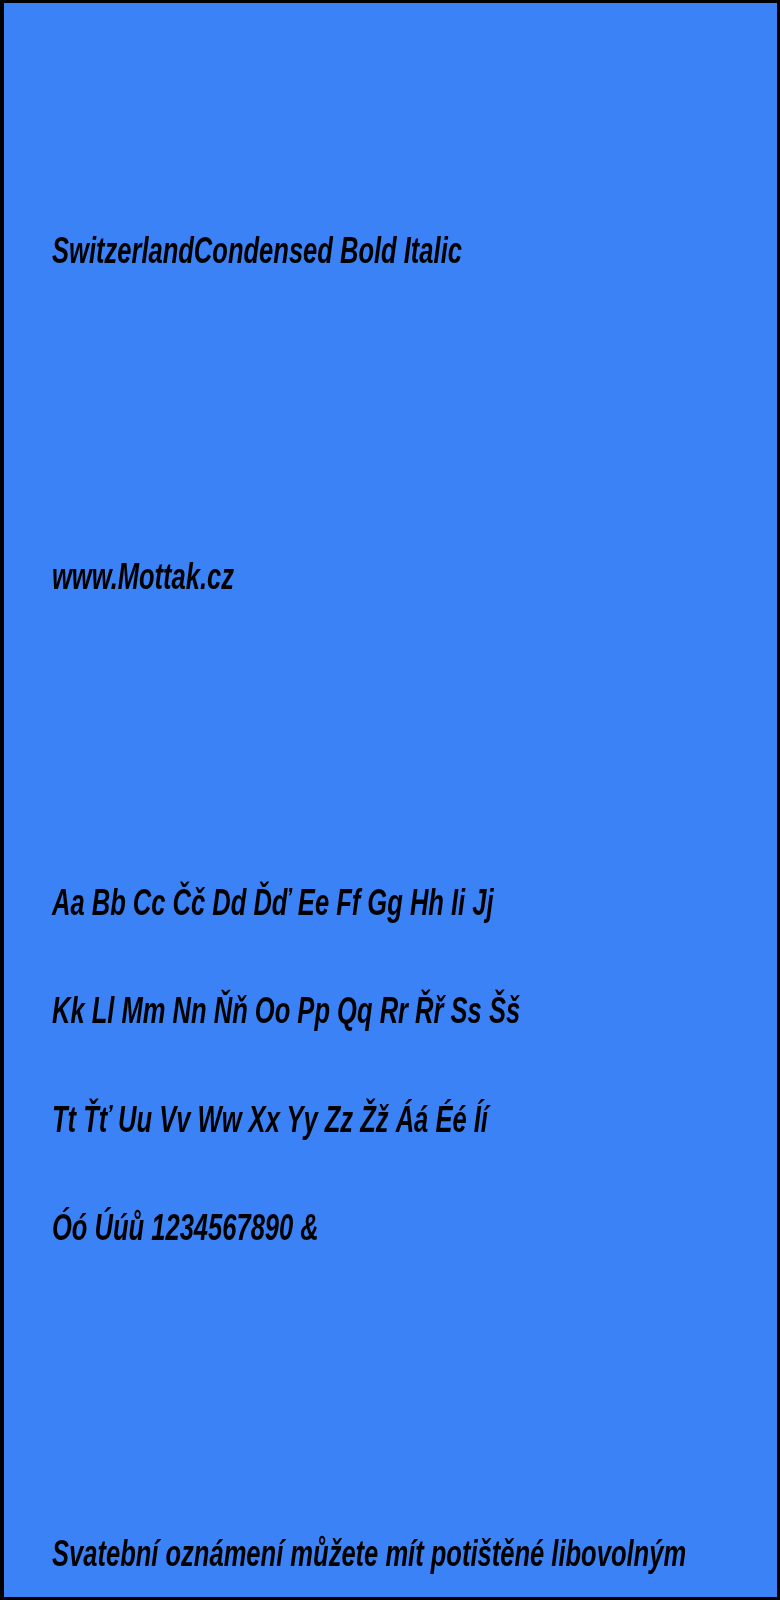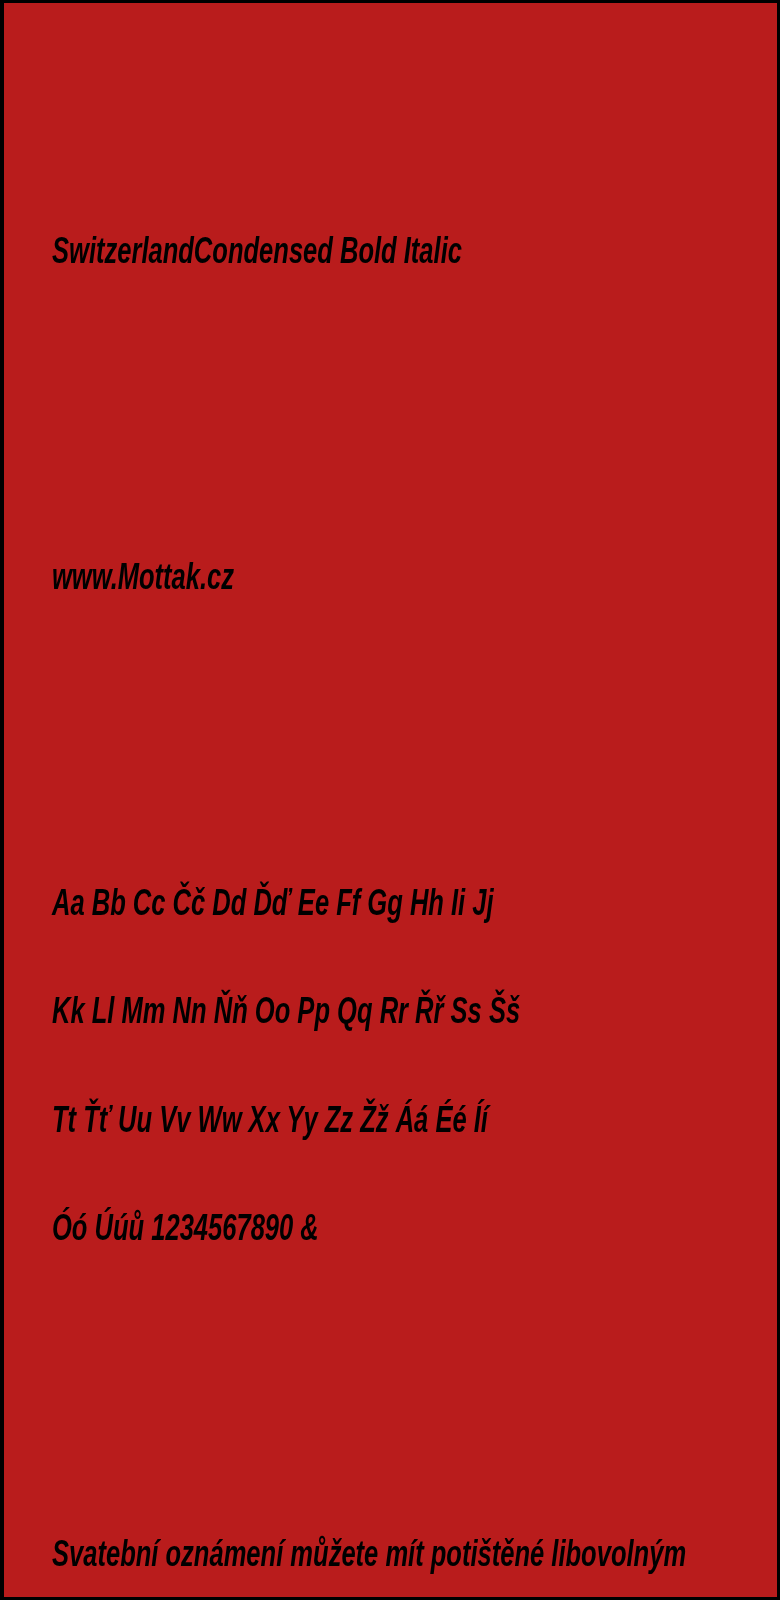--- a/index.html
+++ b/index.html
@@ -12,21 +12,21 @@
     height: 1600px;
     position: relative;
     overflow: hidden;
   }
   .page {
     position: absolute;
     inset: 0;
     box-sizing: border-box;
     border: 3px solid #000000;
     border-left-width: 4px;
-    background: #b91c1c;
+    background: #3b82f6;
   }
   .content {
     position: absolute;
     left: 48px;
     top: 49px;
     width: 1020px;
     transform: scaleX(0.69);
     transform-origin: 0 0;
     font-family: "Liberation Sans", sans-serif;
     font-weight: bold;

